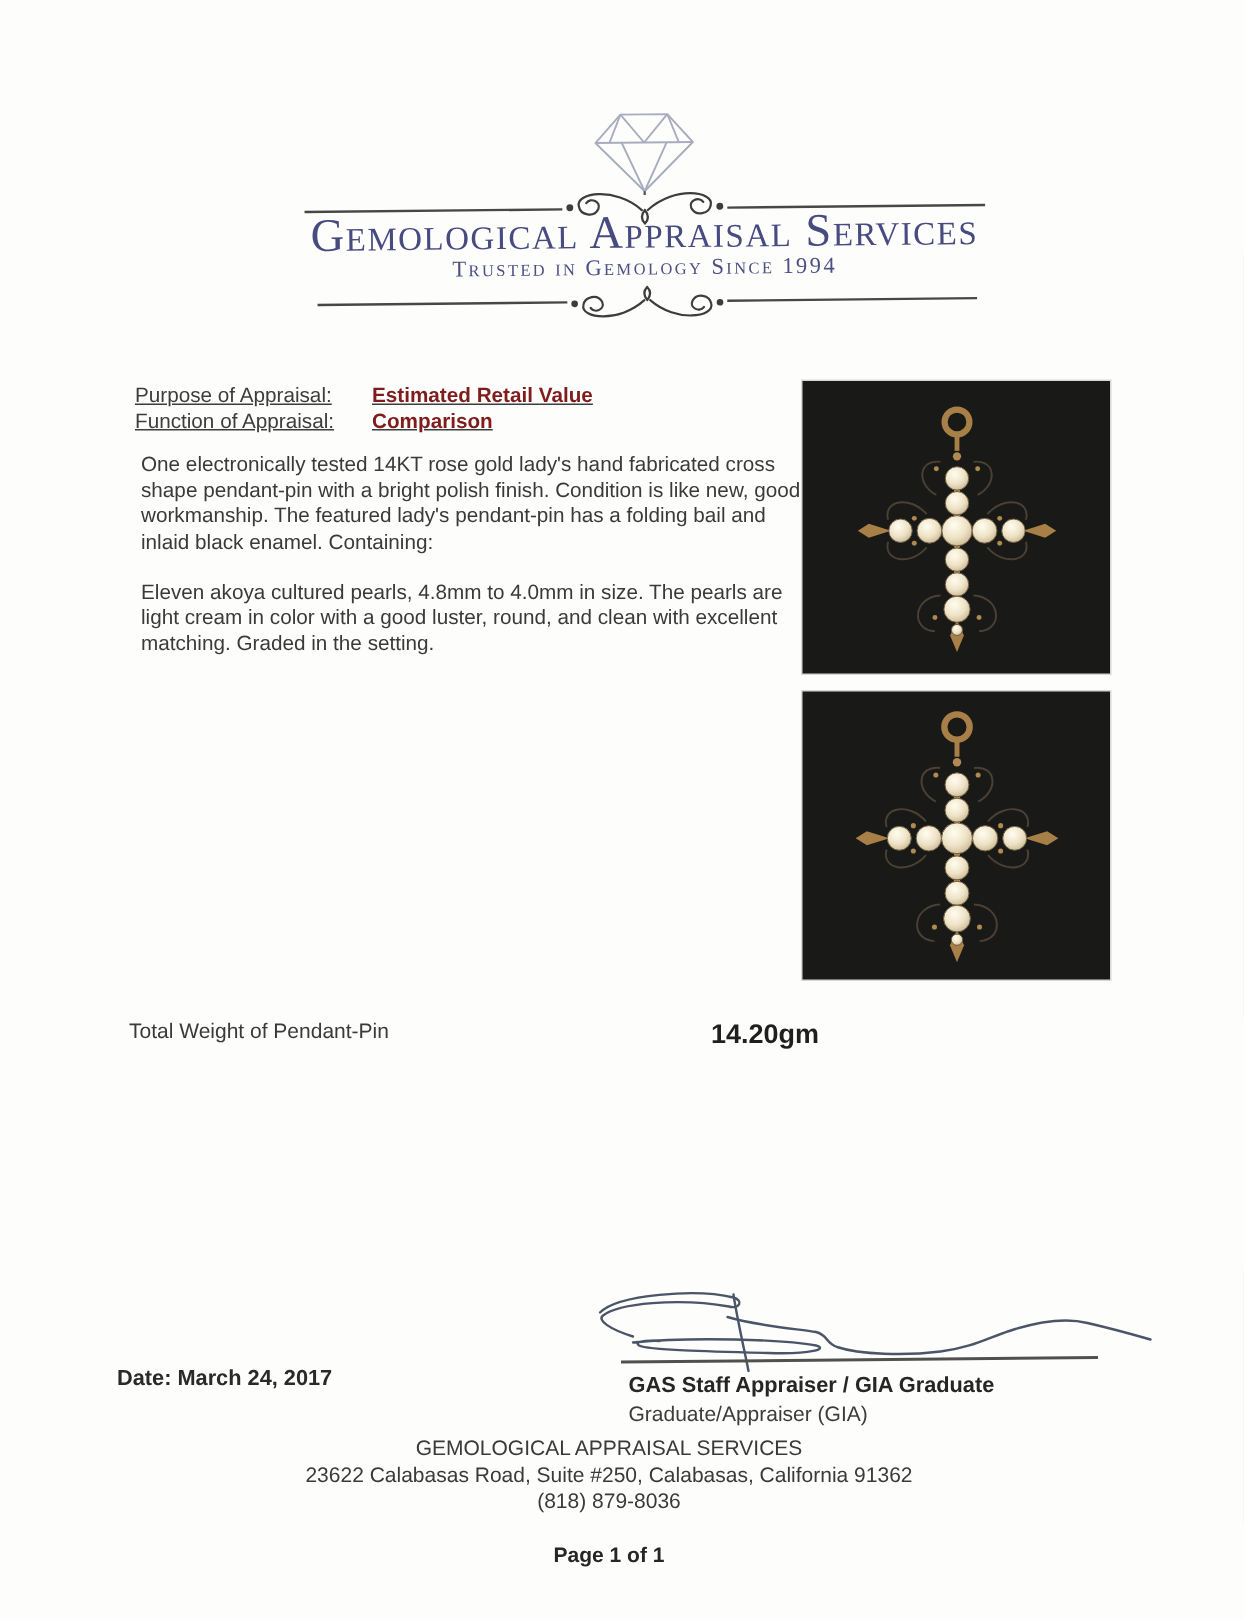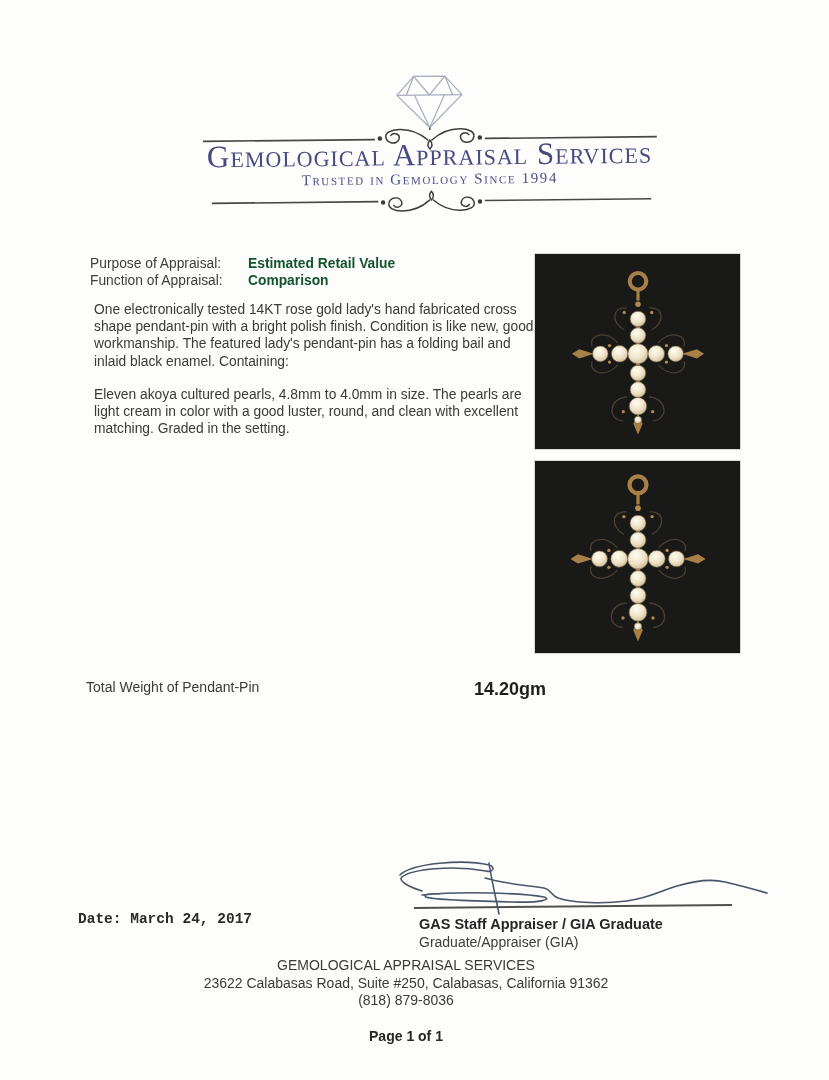--- a/index.html
+++ b/index.html
@@ -22,42 +22,42 @@
     font-family:"Liberation Serif", serif; font-variant:small-caps;
     font-weight:500; font-size:31px; letter-spacing:1px; color:#474b80;
   }
   .tagline {
     position:absolute; left:15px; top:171px; width:829px; text-align:center;
     font-family:"Liberation Serif", serif; font-variant:small-caps;
     font-size:15px; letter-spacing:1.6px; color:#4c5083; font-weight:500;
   }
 
   
-  .kv { position:absolute; left:90px; top:255px; font-size:13.8px; line-height:17px; color:#3d3d3d; }
+  .kv { position:absolute; left:90px; top:255px; font-size:13.8px; line-height:17px; color:#3d3d3d;text-decoration:underline; }
   .kv .row { display:flex; }
   .kv .k { width:158px; }
-  .kv .v { font-weight:bold; color:#14532d; }
+  .kv .v { font-weight:bold; color:#7f1d1d; }
 
   .desc { position:absolute; left:94px; width:442px; font-size:13.8px; line-height:17.2px; color:#3a3a3a; }
   .desc.p1 { top:301px; }
   .desc.p2 { top:386px; }
 
   
   .photo { position:absolute; left:535px; width:205px; background:#191917;
     display:flex; align-items:center; justify-content:center; box-shadow:0 0 0 1px #d8d8d4; }
   .photo.one { top:254px; height:195px; }
   .photo.two { top:461px; height:192px; }
   .photo svg { display:block; }
 
   
   .weight-label { position:absolute; left:86px; top:679px; font-size:14px; color:#3a3a3a; }
   .weight-value { position:absolute; left:474px; top:679px; font-size:18px; font-weight:bold; color:#1f1f1f; }
 
   
-  .date-line { position:absolute; left:78px; top:911px; font-size:14.5px; font-weight:bold; color:#2a2a2a;font-family:Liberation Mono, monospace; }
+  .date-line { position:absolute; left:78px; top:911px; font-size:14.5px; font-weight:bold; color:#2a2a2a; }
   .sig-svg { position:absolute; left:392px; top:857px; width:378px; height:58px; }
   .signer-title { position:absolute; left:419px; top:916px; font-size:14.5px; font-weight:bold; color:#262626; }
   .signer-sub { position:absolute; left:419px; top:934px; font-size:14px; color:#3c3c3c; }
 
   
   .footer { position:absolute; left:0; top:957px; width:812px; text-align:center;
     font-size:14px; line-height:17.5px; color:#3a3a3a; }
   .footer .page-info { margin-top:18px; font-weight:bold; color:#262626; }
 </style>
 </head>

